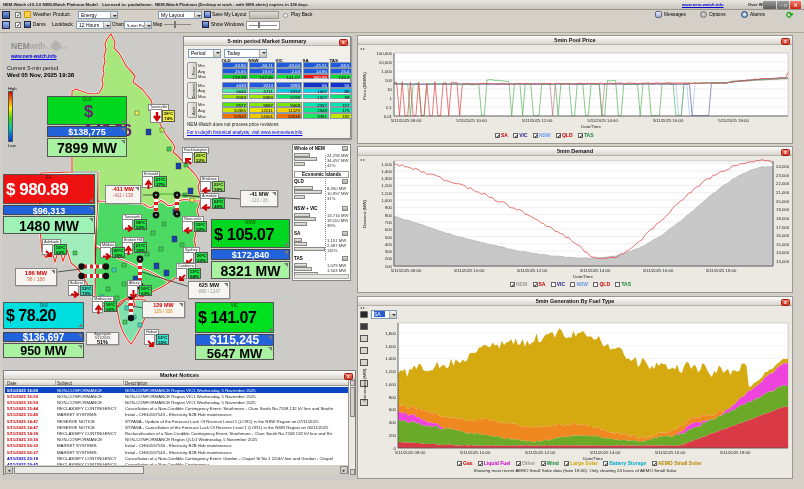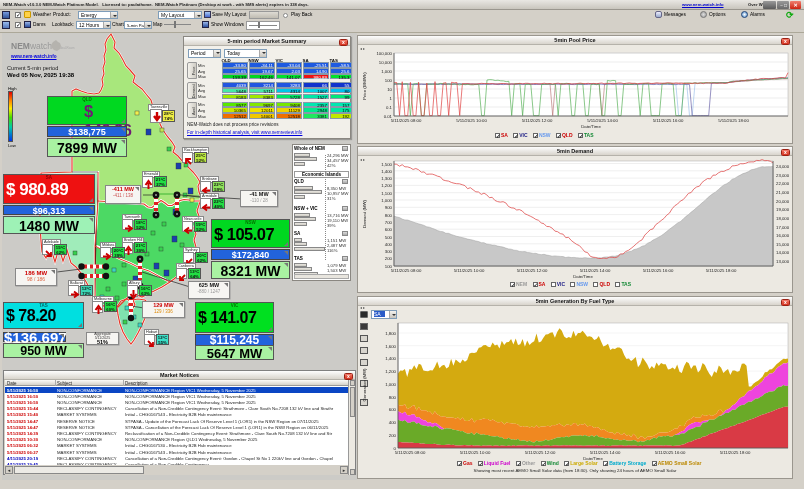--- a/index.html
+++ b/index.html
@@ -201,21 +201,21 @@
     <circle cx="154" cy="195" r="0.8"></circle>
             <circle cx="154" cy="215" r="0.8"></circle>
     <circle cx="175" cy="195" r="0.8"></circle>
             <circle cx="175" cy="214" r="0.8"></circle>
     <circle cx="138" cy="259" r="0.8"></circle>
             <circle cx="138" cy="286" r="0.8"></circle>
   </g>
 </g>
 </svg>
 
-<div class="abs" style="left:9px;top:8px;font-size:8.5px;color:#8a8a8a;font-weight:bold;">NEM<span style="color:#9a9a9a;font-weight:normal;">watch</span><span style="font-size:3px;color:#aaa;font-weight:normal;"> by Global-Roam</span></div>
+<div class="abs" style="left:9px;top:8px;font-size:8.5px;color:#8a8a8a;font-weight:bold;">NEM<span style="color:#9a9a9a;font-weight:normal;">with</span><span style="font-size:3px;color:#aaa;font-weight:normal;"> by Global-Roam</span></div>
 <div class="abs" style="left:47px;top:6px;width:14px;height:14px;">
   <svg width="14" height="14">
           <path d="M7,1 L9,3 11,4 12,7 11,10 8,12 5,11 3,9 2,6 4,3 Z" fill="#b5b3ae"></path>
         </svg>
 </div>
 <div class="abs" style="left:9px;top:21px;font-size:4.6px;color:#0000dd;font-weight:bold;text-decoration:underline;">www.nem-watch.info</div>
 <div class="abs" style="left:5px;top:32px;font-size:5.6px;color:#222;">Current 5-min period</div>
 <div class="abs" style="left:5px;top:39px;font-size:6px;color:#000;font-weight:bold;">Wed 05 Nov, 2025 19:38</div>
 <div class="abs" style="left:6px;top:53px;font-size:4.2px;color:#000;">High</div>
 <div class="abs" style="left:6px;top:58px;width:5px;height:51px;background:linear-gradient(#e00000,#ff8800 18%,#ffee00 34%,#44dd00 52%,#00ccaa 72%,#0033ee 100%);border:0.5px solid #555;"></div>
@@ -243,21 +243,21 @@
   <div class="big" style="top:5px;font-size:16.5px;color:#000;">$ 105.07</div>
 </div>
 <div class="bluebar" style="left:209px;top:216px;width:79px;height:11px;font-size:9px;line-height:11px;"><span class="tri"></span>$172,840</div>
 <div class="mwbox" style="left:209px;top:228px;width:79px;height:18px;font-size:14px;line-height:18px;"><span class="tri"></span>8321 MW</div>
 
 <div class="rbox" style="left:1px;top:269px;width:81px;height:27px;background:#00dfe0;">
         <span class="trib"></span>
   <div class="lab" style="color:#006666;">TAS</div>
   <div class="big" style="top:4px;font-size:16px;color:#000;">$ 78.20</div>
 </div>
-<div class="bluebar" style="left:1px;top:299px;width:63px;height:10px;font-size:15px;line-height:10px;"><span class="tri"></span>$136,697</div>
+<div class="bluebar" style="left:1px;top:299px;width:81px;height:10px;font-size:10px;line-height:10px;"><span class="tri"></span>$136,697</div>
 <div class="mwbox" style="left:1px;top:310px;width:81px;height:15px;font-size:12.5px;line-height:15px;"><span class="tri"></span>950 MW</div>
 
 <div class="rbox" style="left:193px;top:269px;width:79px;height:31px;background:#00e020;padding-left:44px;">
         <span class="trib"></span>
   <div class="lab" style="color:#007700;">VIC</div>
   <div class="big" style="top:6px;font-size:16px;color:#000;">$ 141.07</div>
 </div>
 <div class="bluebar" style="left:193px;top:301px;width:79px;height:24px;font-size:12px;line-height:10px;"><span class="tri"></span>$115,245</div>
 <div class="mwbox" style="left:193px;top:312px;width:79px;height:15px;font-size:13px;line-height:15px;"><span class="tri"></span>5647 MW</div>
 

